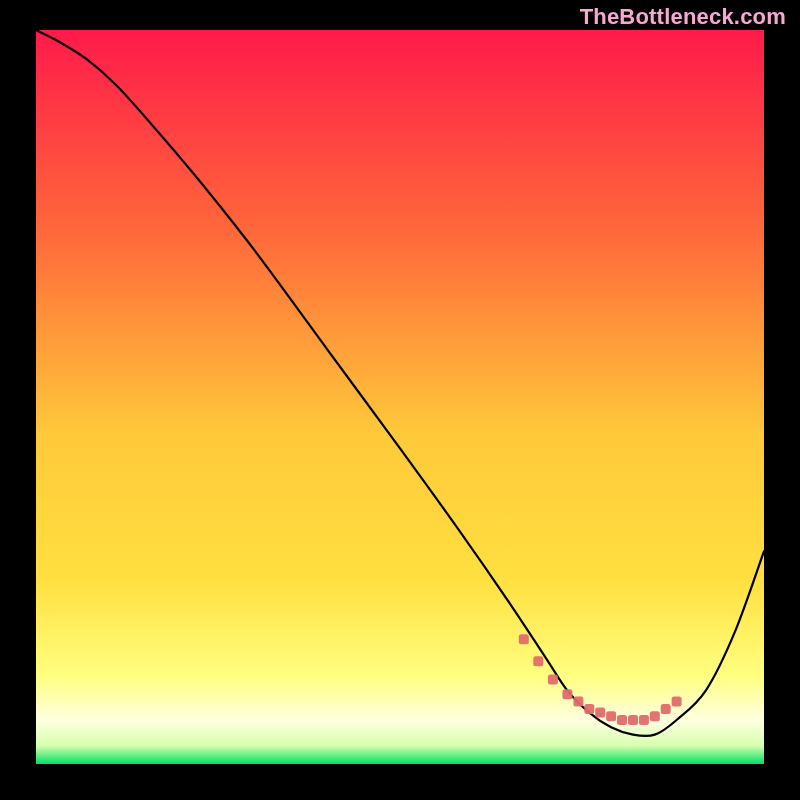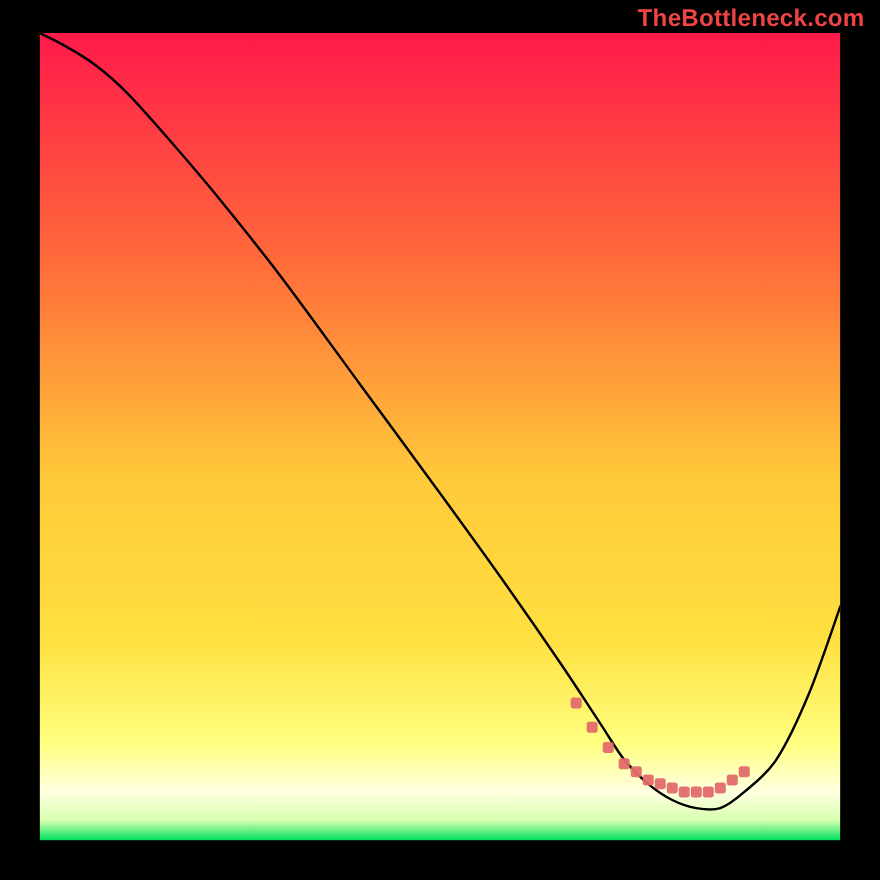--- a/index.html
+++ b/index.html
@@ -14,21 +14,21 @@
   .outer {
     position: relative;
     width: 800px;
     height: 800px;
     background: #000;
   }
   .watermark {
     position: absolute;
     top: 4px;
     right: 14px;
-    color: #ef4444;
+    color: #f9a8d4;
     font-size: 22px;
     font-weight: bold;
     z-index: 10;
     letter-spacing: 0.2px;
   }
   .plot-wrap {
     position: absolute;
     left: 36px;
     top: 30px;
     width: 728px;

